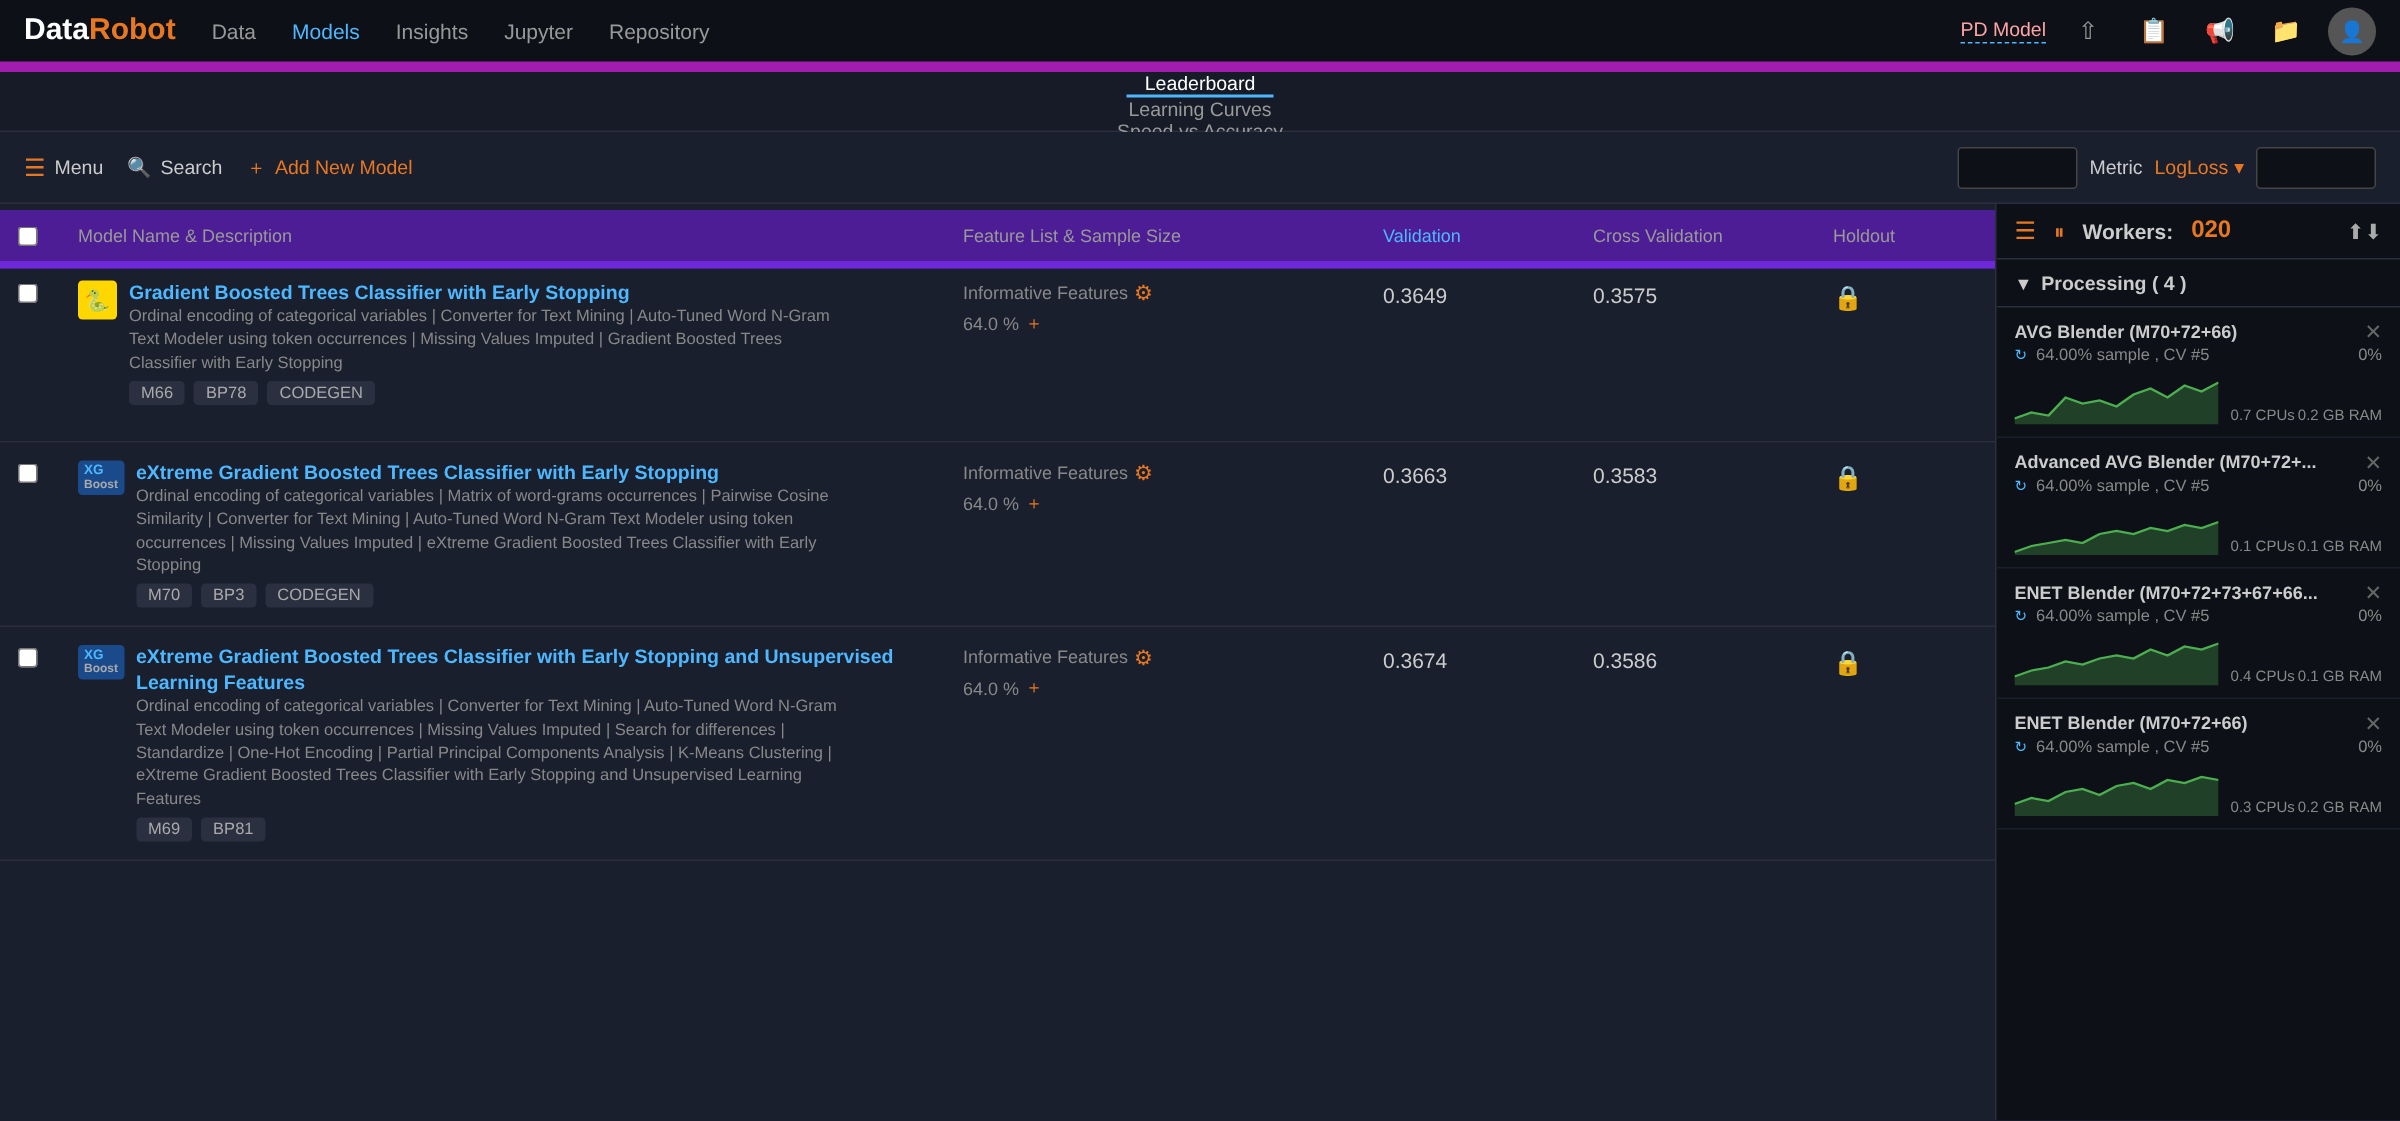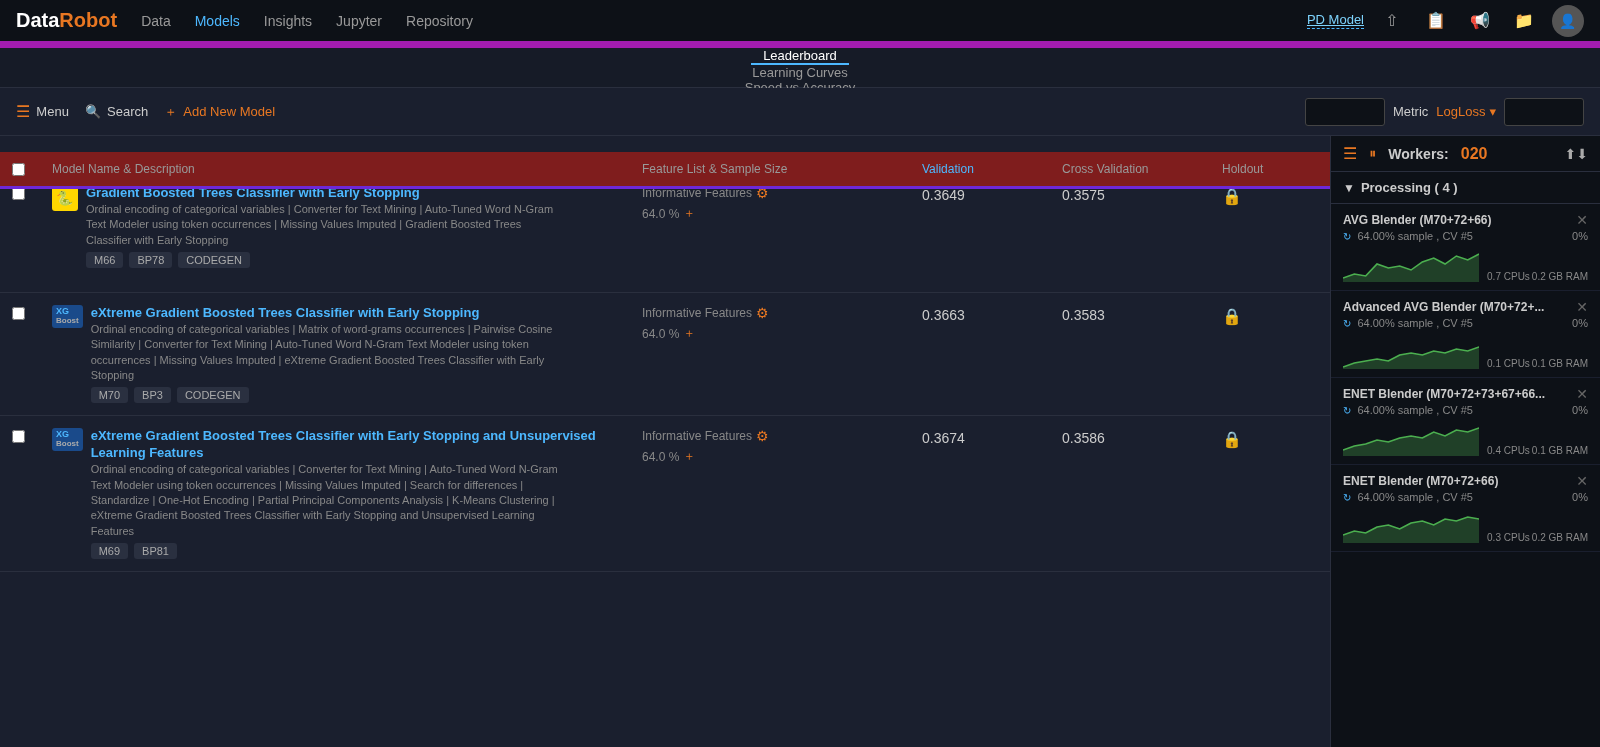--- a/index.html
+++ b/index.html
@@ -15,21 +15,21 @@
       border-bottom: 7px solid #a21caf;
       flex-shrink: 0;
     }
     .logo { display: flex; align-items: center; margin-right: 24px; }
     .logo-data { color: #fff; font-size: 20px; font-weight: bold; }
     .logo-robot { color: #e87722; font-size: 20px; font-weight: bold; }
     .nav-links { display: flex; gap: 24px; align-items: center; flex: 1; }
     .nav-link { color: #999; font-size: 14px; cursor: pointer; text-decoration: none; }
     .nav-link.active { color: #4db8ff; }
     .nav-right { display: flex; align-items: center; gap: 12px; margin-left: auto; }
-    .pd-model-btn { color: #7dd3fc; font-size: 13px; border-bottom: 1px dashed #4db8ff; cursor: pointer; padding-bottom: 1px; text-decoration: underline; }
+    .pd-model-btn { color: #fca5a5; font-size: 13px; border-bottom: 1px dashed #4db8ff; cursor: pointer; padding-bottom: 1px; }
     .nav-icon-btn { width: 32px; height: 32px; border-radius: 50%; background: transparent; border: none; cursor: pointer; display: flex; align-items: center; justify-content: center; color: #999; font-size: 16px; }
     .nav-icon-btn.orange { color: #e87722; }
     .avatar-btn { width: 32px; height: 32px; border-radius: 50%; background: #555; border: none; cursor: pointer; display: flex; align-items: center; justify-content: center; color: #fff; font-size: 14px; }
 
     
     .sub-nav {
       background: #161b27;
       display: flex;
       align-items: center;
       padding: 0 16px;
@@ -62,25 +62,25 @@
     
     .main-layout { display: flex; flex: 1; overflow: hidden; }
 
     
     .table-area { flex: 1; overflow-y: auto; overflow-x: hidden; background: #1a1f2e; }
 
     
     .table-header {
       display: grid;
       grid-template-columns: 40px 1fr 280px 140px 160px 120px;
-      background: #7f1d1d;
-      border-bottom: 3px solid #6d28d9;
+      background: #4c1d95;
+      border-bottom: 5px solid #6d28d9;
       padding: 10px 0;
       position: sticky;
-      top: 16px;
+      top: 4px;
       z-index: 10;
     }
     .th { color: #999; font-size: 12px; padding: 0 12px; display: flex; align-items: center; }
     .th.active { color: #4db8ff; }
 
     
     .model-row {
       display: grid;
       grid-template-columns: 40px 1fr 280px 140px 160px 120px;
       border-bottom: 1px solid #2a2f3e;

